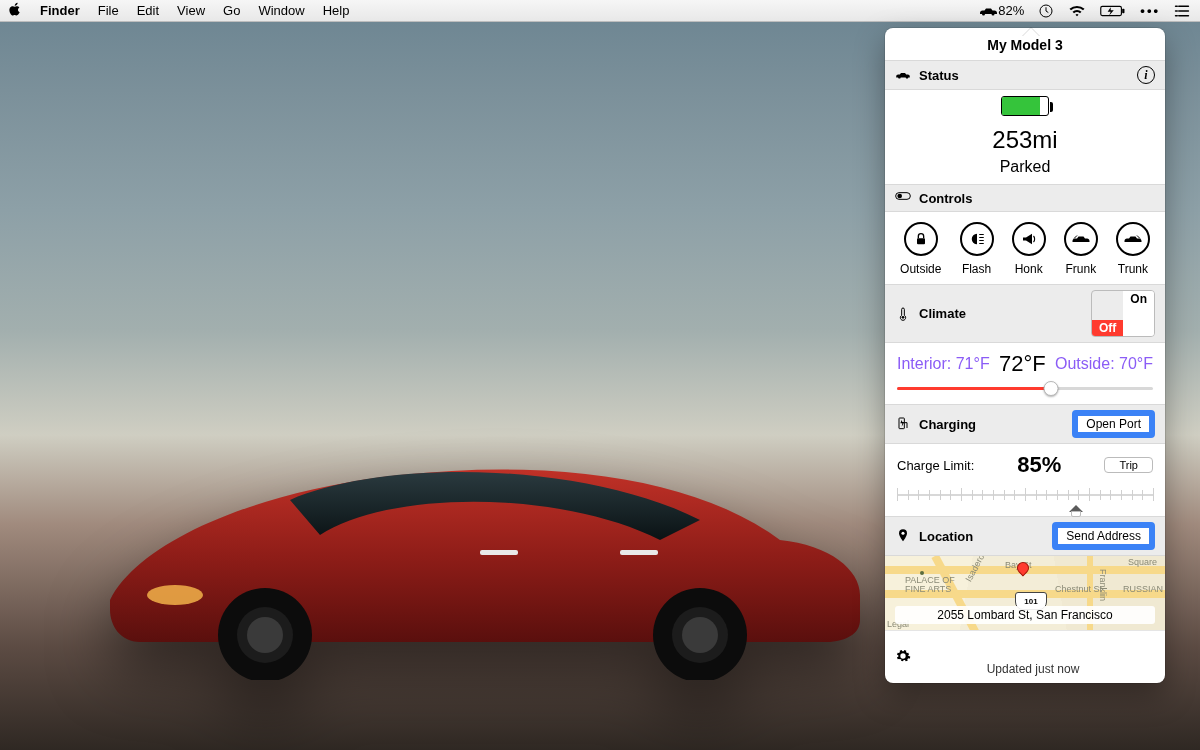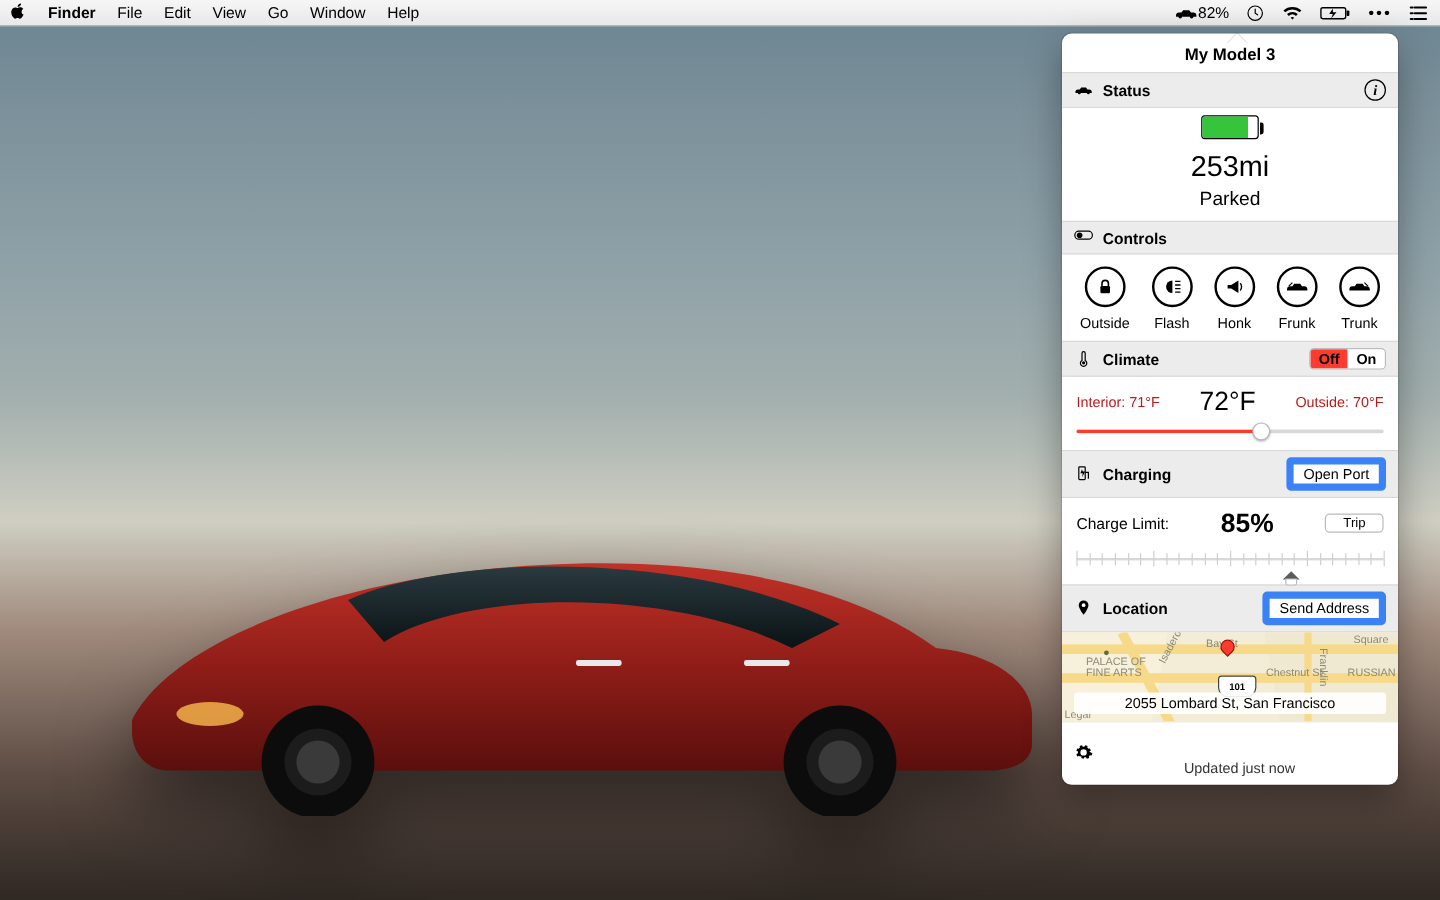--- a/index.html
+++ b/index.html
@@ -81,34 +81,34 @@
   .controls-body { display:flex; justify-content:space-around; padding:10px 6px 8px;}
   .ctl { display:flex; flex-direction:column; align-items:center; gap:6px; font-size:12px; cursor:pointer;}
   .ctl .circle {
     width:34px;height:34px;border:2px solid #000;border-radius:50%;
     display:flex;align-items:center;justify-content:center;
   }
 
   .climate-body { padding:8px 12px 14px; }
   .climate-row { display:flex; align-items:center; justify-content:space-between; }
   .climate-row .big { font-size:22px; font-weight:500; }
-  .climate-row .small { font-size:12px; color:#b91c1c;text-align:right; }
+  .climate-row .small { font-size:16px; color:#8b5cf6;text-align:right; }
   .slider { margin-top:10px; position:relative; }
   .slider .track { height:3px; background:#d8d8d8; border-radius:2px; position:relative; overflow:hidden;}
   .slider .track .hot  { position:absolute; left:0; top:0; bottom:0; background:#ff3b2f;}
   .slider .knob {
     position:absolute; top:-6px; width:15px; height:15px; background:#fff;
     border:1px solid #b8b8b8; border-radius:50%; box-shadow:0 1px 2px rgba(0,0,0,0.3);
     transform:translateX(-50%);
   }
   .seg {
     display:flex; border:1px solid #bbb; border-radius:4px; overflow:hidden; font-size:12px;
   }
   .seg .opt { padding:1px 7px; background:#fff; cursor:pointer;}
-  .seg .opt.active { background:#ff3b2f; color:#000000; }
+  .seg .opt.active { background:#ff3b2f; color:#ffffff;margin-top:29px; }
 
   .charging-body { padding:8px 12px 14px; }
   .charging-row { display:flex; align-items:center; justify-content:space-between;}
   .trip-box {
     border:1px solid #bbb; border-radius:4px; padding:1px 14px; font-size:11px;
     text-align:center; cursor:pointer;
   }
   .ticks {
     margin-top:10px; position:relative; height:14px;
   }

